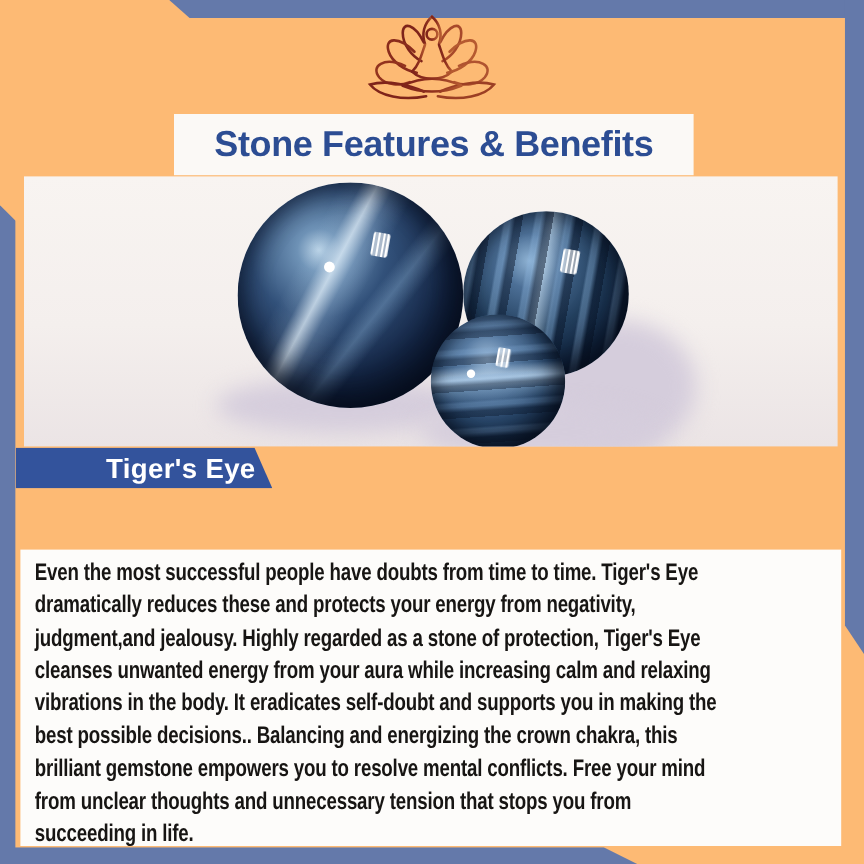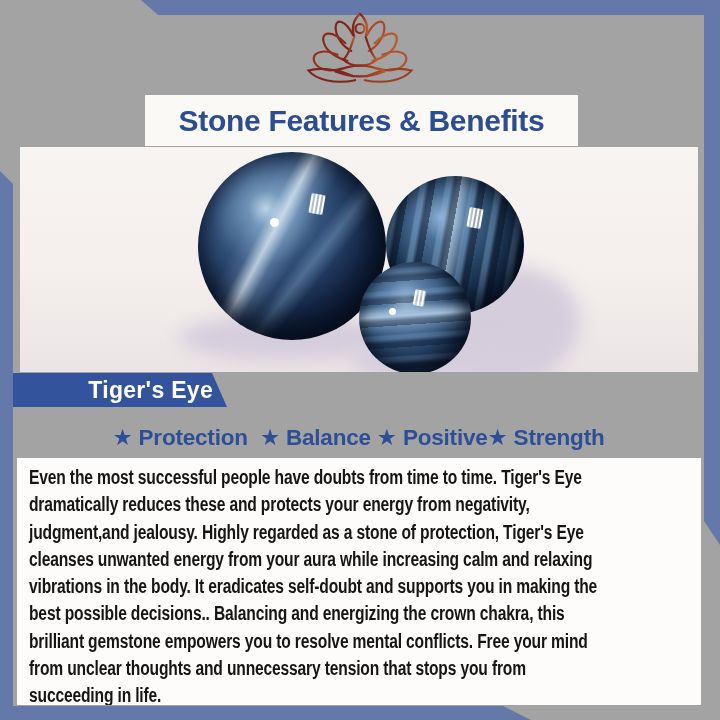--- a/index.html
+++ b/index.html
@@ -1,16 +1,16 @@
 <!DOCTYPE html>
 <html><head>
 <meta charset="utf-8">
 <style>
   html,body{margin:0;padding:0;}
-  .page{position:relative;width:720px;height:720px;background:#a3a3a3;overflow:hidden;
+  .page{position:relative;width:720px;height:720px;background:#fdba74;overflow:hidden;
         font-family:"Liberation Sans","DejaVu Sans",sans-serif;}
   
   .frame{position:absolute;inset:0;background:#6479aa;pointer-events:none;}
   .frame.top{clip-path:polygon(141px 0,720px 0,720px 15px,158px 15px);}
   .frame.right{clip-path:polygon(704px 0,720px 0,720px 545px,704px 521px);}
   .frame.left{clip-path:polygon(0 171px,13px 184px,13px 720px,0 720px);}
   .frame.bottom{clip-path:polygon(0 706px,503px 706px,531px 720px,0 720px);}
   
   .logo-wrap{position:absolute;top:10px;left:0;width:720px;text-align:center;}
   .brand{margin-top:2px;font-family:"Liberation Serif","DejaVu Serif",serif;
@@ -130,23 +130,20 @@
     <div class="sphere sphere-small">
       <div class="glint-rect" style="left:55px;top:28px;width:11px;height:16px;"></div>
       <div class="glint-dot" style="left:30px;top:46px;width:7px;height:7px;"></div>
     </div>
   </div>
 
   <div class="ribbon">
     <span>Tiger's Eye</span>
   </div>
 
-  <div class="benefits">
-    <span>★ Protection  ★ Balance ★ Positive★ Strength</span>
-  </div>
 
   <div class="panel">
       <div class="body-line">Even the most successful people have doubts from time to time. Tiger's Eye</div>
       <div class="body-line">dramatically reduces these and protects your energy from negativity,</div>
       <div class="body-line">judgment,and jealousy. Highly regarded as a stone of protection, Tiger's Eye</div>
       <div class="body-line">cleanses unwanted energy from your aura while increasing calm and relaxing</div>
       <div class="body-line">vibrations in the body. It eradicates self-doubt and supports you in making the</div>
       <div class="body-line">best possible decisions.. Balancing and energizing the crown chakra, this</div>
       <div class="body-line">brilliant gemstone empowers you to resolve mental conflicts. Free your mind</div>
       <div class="body-line">from unclear thoughts and unnecessary tension that stops you from</div>

